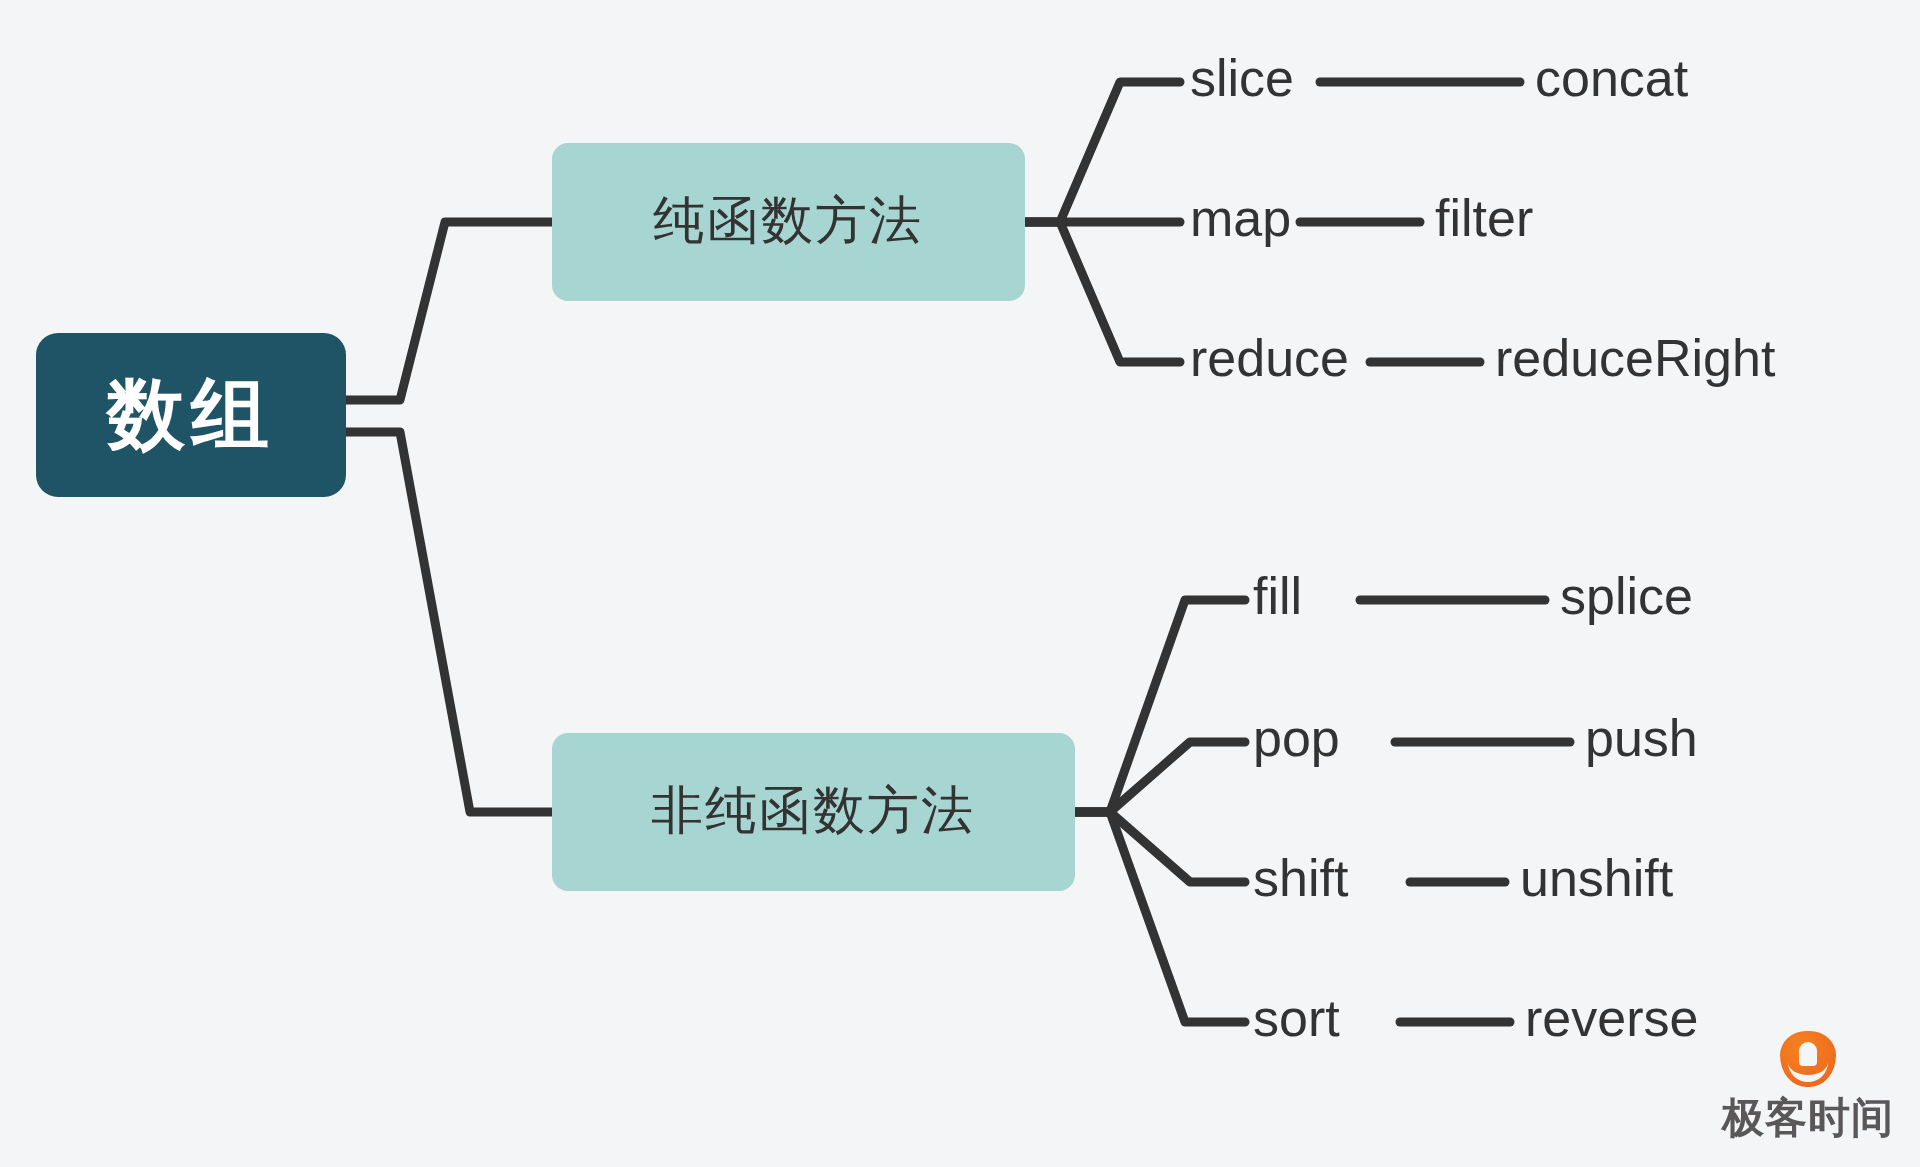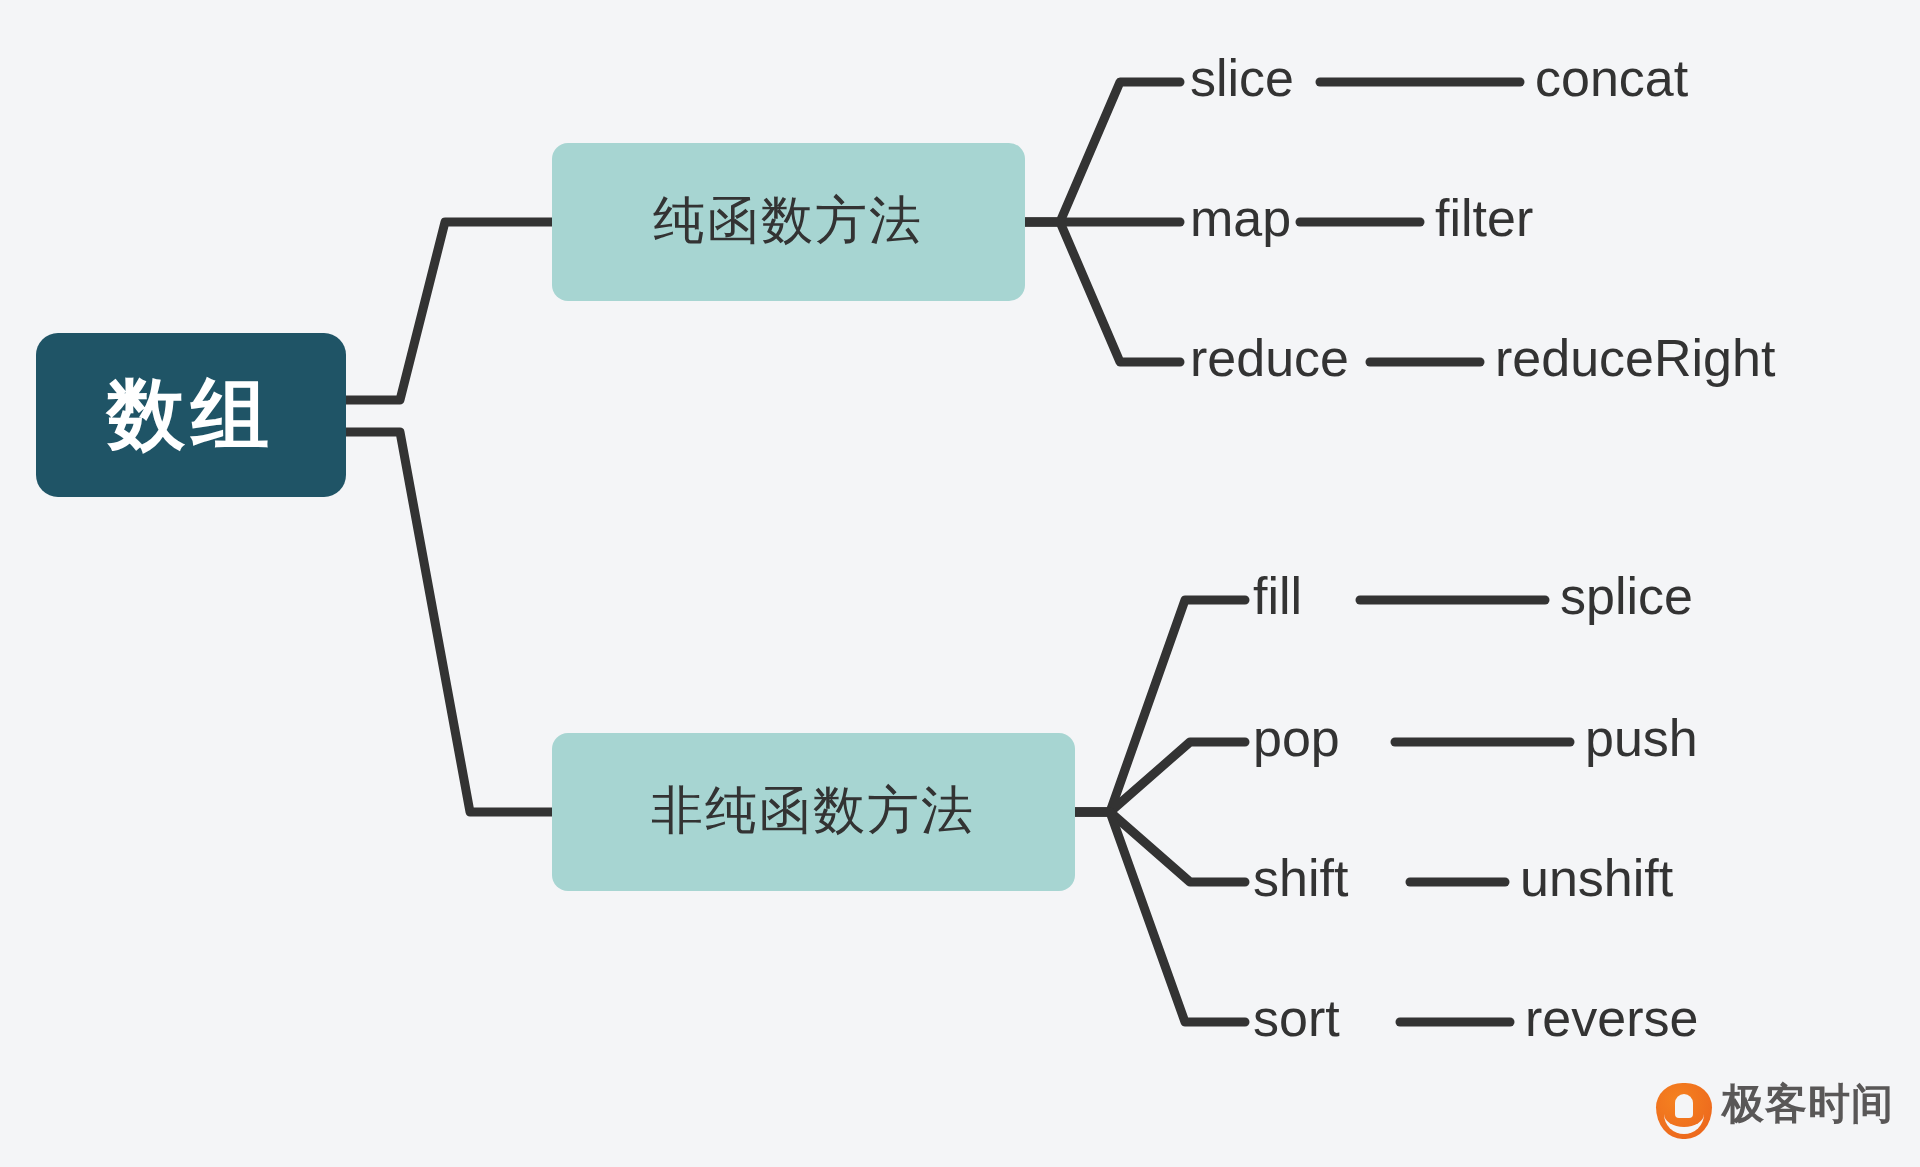--- a/index.html
+++ b/index.html
@@ -73,22 +73,23 @@
     dominant-baseline: middle;
   }
   text.leaf-label.anchor-start { text-anchor: start; }
 
   
   #brand-logo {
     position: absolute;
     right: 26px;
     bottom: 28px;
     display: flex;
-    align-items: flex-start;
+    align-items: center;
     gap: 10px;
+    flex-direction: column;
   }
   #brand-logo .mark {
     width: 56px;
     height: 56px;
     position: relative;
   }
   #brand-logo .mark .drop {
     position: absolute;
     inset: 0;
     background: radial-gradient(circle at 38% 30%, #f58220 0%, #ef6f1e 60%, #e9601b 100%);

